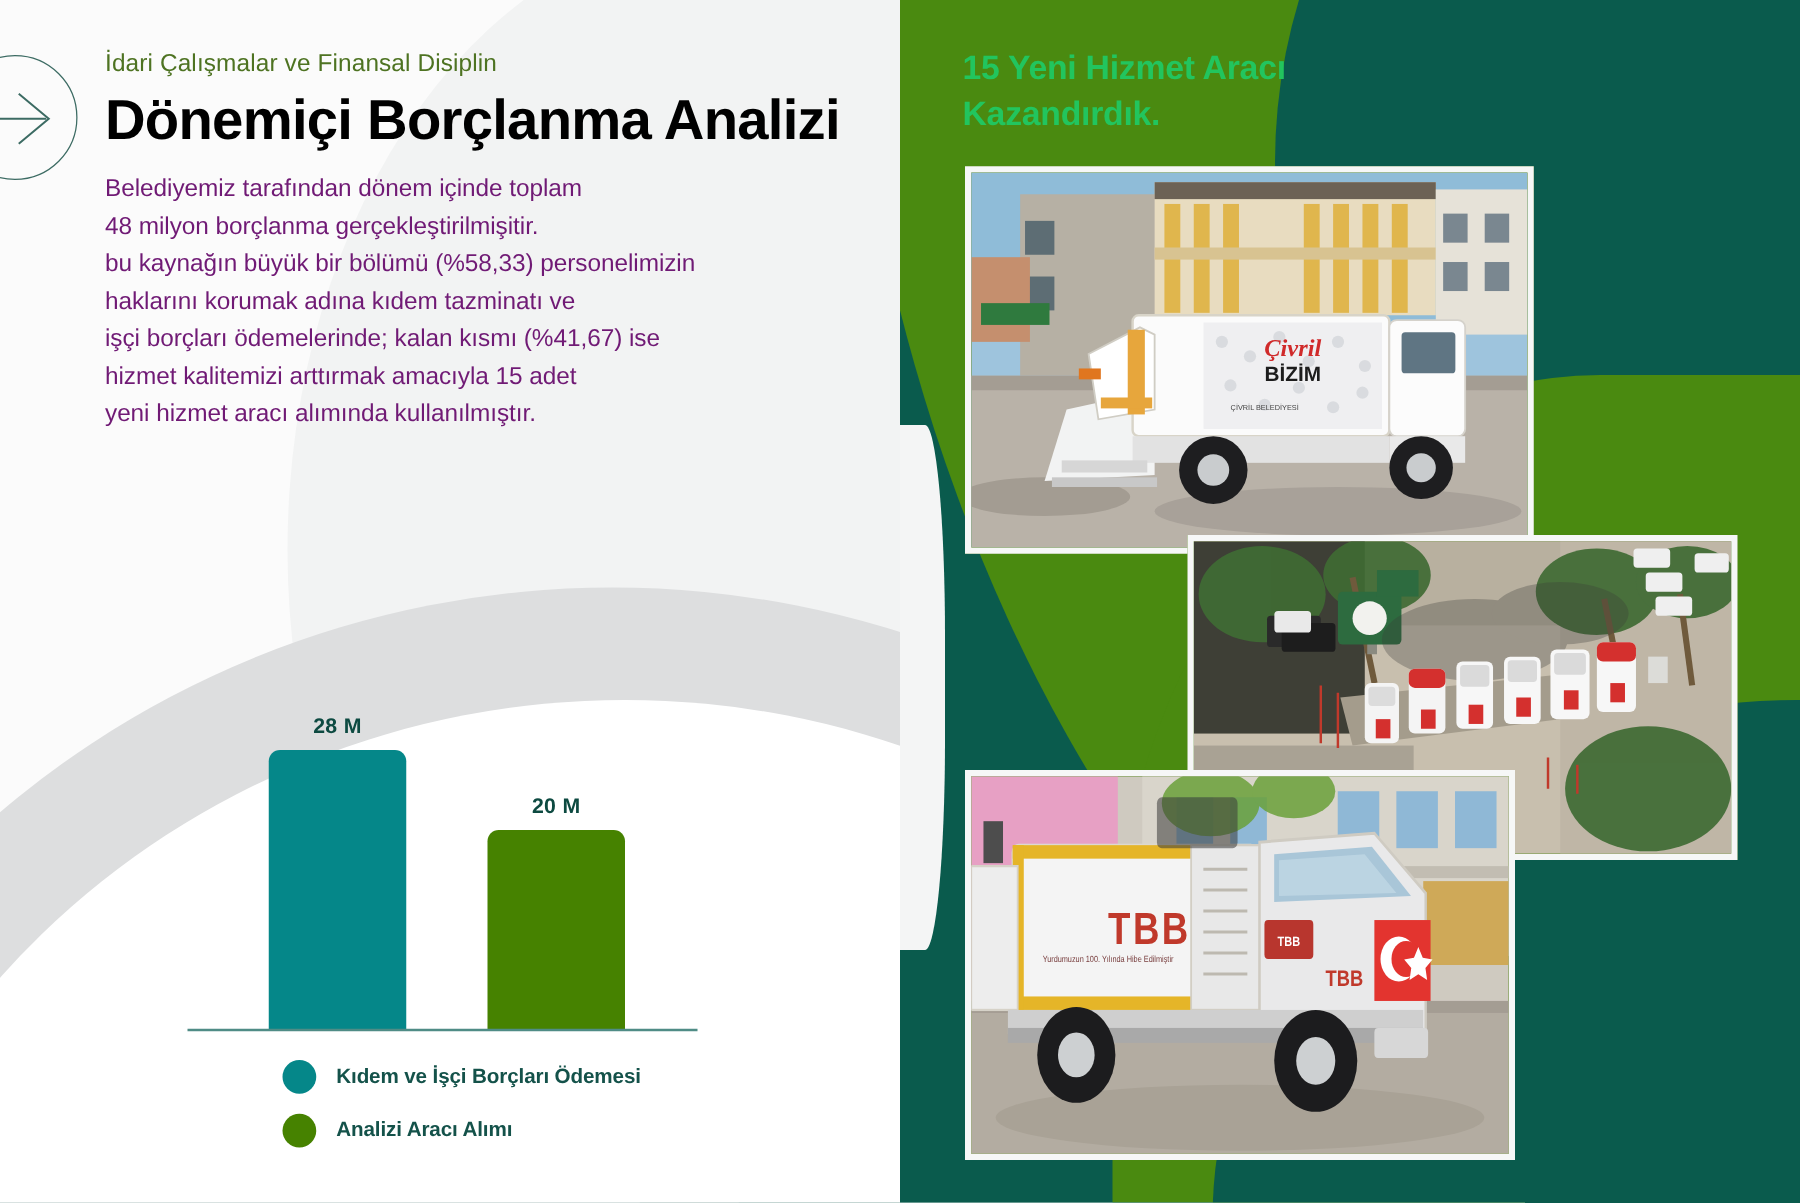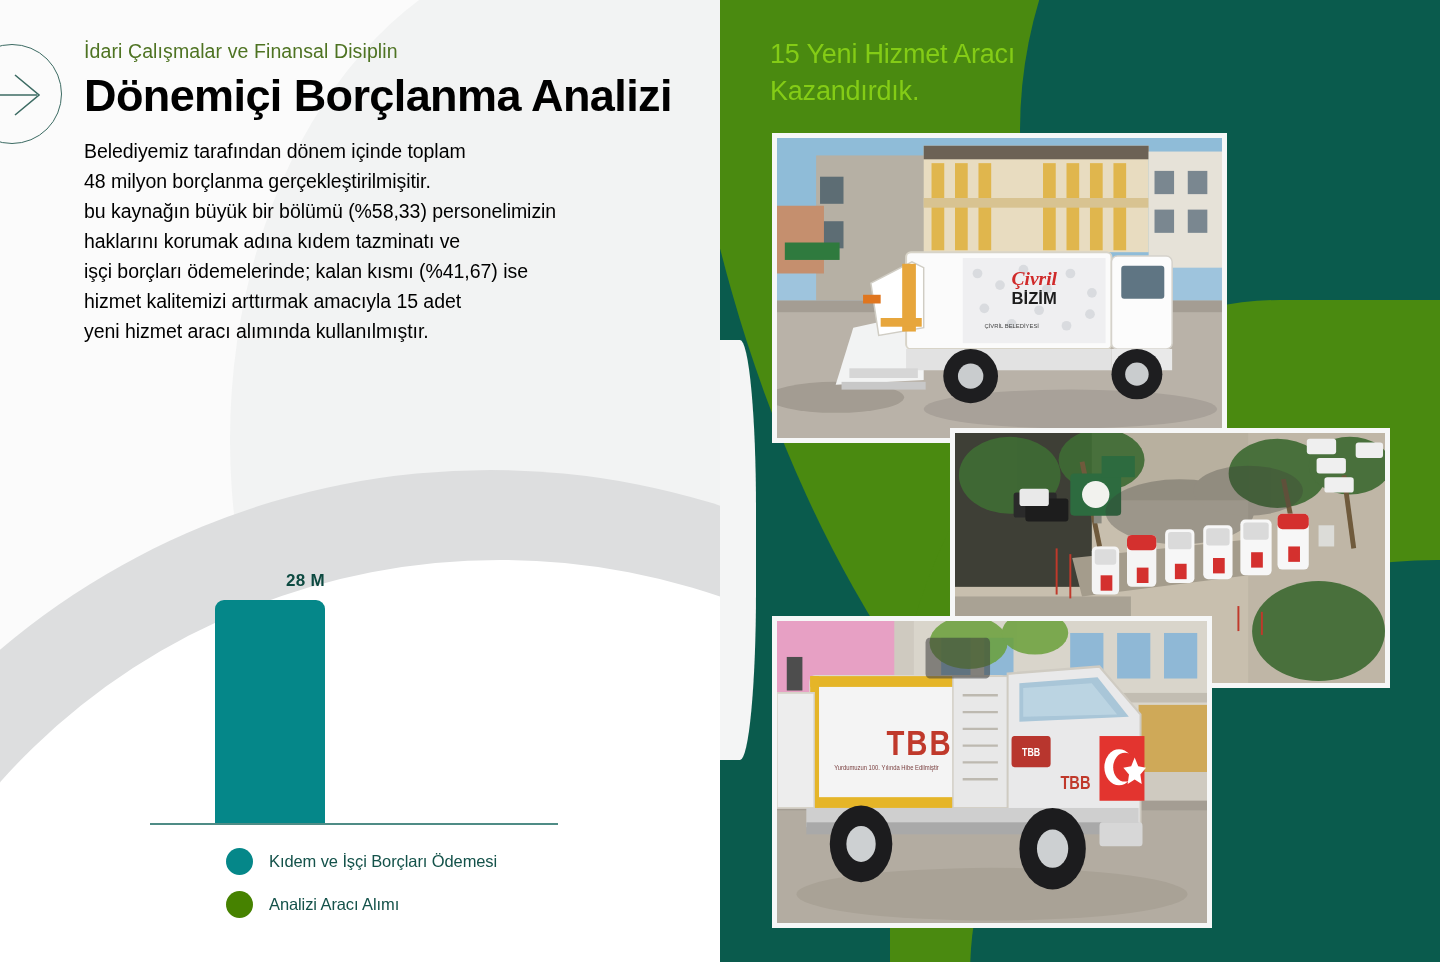--- a/index.html
+++ b/index.html
@@ -42,39 +42,39 @@
   }
   #headline{
     font-size:45px; line-height:53px; font-weight:700; color:#000000;
     letter-spacing:-.6px;
   }
   #subheadline{
     font-size:27px; font-weight:700; color:#0d5547; margin-top:14px;
     letter-spacing:-.2px;
   }
   #body-copy{
-    margin-top:14px; font-size:19.5px; line-height:30px; color:#000000;
+    margin-top:14px; font-size:19.5px; line-height:30px; color:#701a75;
     white-space:pre-line; letter-spacing:-.05px;
   }
 
   
   #chart{ position:absolute; left:150px; top:552px; width:420px; height:290px; }
   #chart-plot{ position:absolute; left:0; top:0; width:420px; height:272px; }
   .bar-group{ position:absolute; bottom:0; }
   .bar{ width:100%; border-radius:9px 9px 0 0; position:absolute; bottom:0; }
   .bar-value{
-    position:absolute; width:100%; text-align:right;
+    position:absolute; width:100%; text-align:center;
     font-size:17px; font-weight:700; color:#0d4a41; letter-spacing:.3px;
   }
   #axis-line{
     position:absolute; left:0; top:271px; width:408px; height:2px;
     background:#4f8c86;
   }
   #legend{ position:absolute; left:76px; top:296px; }
-  .legend-row{ display:flex; align-items:center; margin-bottom:16px; }
+  .legend-row{ display:flex; align-items:center; margin-bottom:16px;font-weight:bold; }
   .legend-dot{ width:27px; height:27px; border-radius:50%; flex:none; }
   .legend-label{
     margin-left:16px; font-size:16.5px; color:#14524a; letter-spacing:-.1px;
   }
 
   
   #right-panel{
     position:absolute; left:720px; top:0; width:720px; height:962px;
     background:#0a5b4d; overflow:hidden;
   }
@@ -94,21 +94,21 @@
     position:absolute; left:250px; top:560px; width:900px; height:800px;
     background:#0a5b4d; border-radius:52% 0 0 0;
   }
   #right-white-edge{
     position:absolute; left:-4px; top:340px; width:40px; height:420px;
     background:#f4f5f5; border-radius:0 40% 40% 0;
   }
 
   #right-title{
     position:absolute; left:50px; top:36px; z-index:6;
-    font-size:27px; line-height:37px; font-weight:400; color:#84cc16;
+    font-size:27px; line-height:37px; font-weight:700; color:#22c55e;
     white-space:pre-line; letter-spacing:-.2px;
   }
 
   
   .photo{
     position:absolute; z-index:7; border:5px solid #f6f7f7;
     overflow:hidden; background:#4d7c0f;
   }
   .photo-inner{ position:absolute; inset:0; overflow:hidden; }
 
@@ -144,20 +144,24 @@
 işçi borçları ödemelerinde; kalan kısmı (%41,67) ise
 hizmet kalitemizi arttırmak amacıyla 15 adet
 yeni hizmet aracı alımında kullanılmıştır.</p>
   </div>
 
   <div id="chart">
     <div id="chart-plot">
         <div class="bar-group" style="left: 65px; width: 110px; height: 272px;">
           <div class="bar-value" style="bottom: 233px;">28 M</div>
           <div class="bar" style="height: 224px; background: rgb(5, 135, 137);"></div>
+        </div>
+        <div class="bar-group" style="left: 240px; width: 110px; height: 272px;">
+          <div class="bar-value" style="bottom: 169px;">20 M</div>
+          <div class="bar" style="height: 160px; background: rgb(70, 130, 0);"></div>
         </div>
       </div>
     <div id="axis-line"></div>
     <div id="legend">
         <div class="legend-row">
           <span class="legend-dot" style="background: rgb(5, 135, 137);"></span>
           <span class="legend-label">Kıdem ve İşçi Borçları Ödemesi</span>
         </div>
         <div class="legend-row">
           <span class="legend-dot" style="background: rgb(70, 130, 0);"></span>

